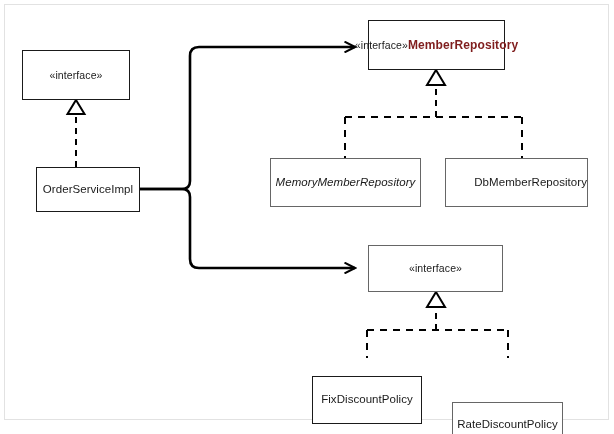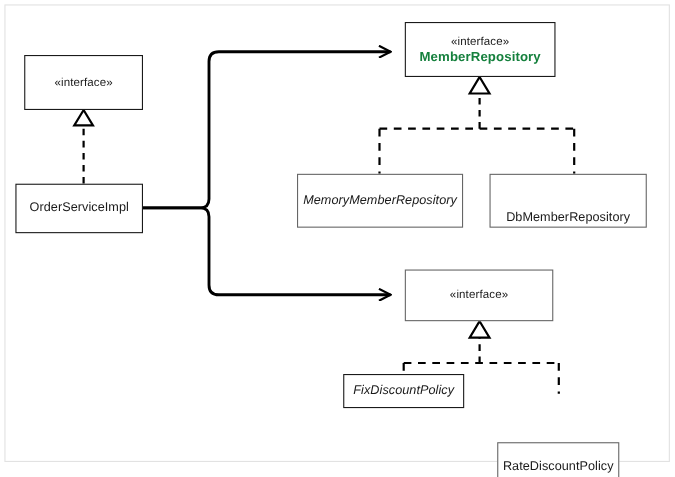--- a/index.html
+++ b/index.html
@@ -29,37 +29,37 @@
     top: 0;
     width: 614px;
     height: 434px;
   }
   .uml-box {
     position: absolute;
     box-sizing: border-box;
     background: #ffffff;
     border: 1.6px solid #1a1a1a;
     display: flex;
-    flex-direction: column;
+    flex-direction: row;
     align-items: center;
     justify-content: center;
     text-align: center;
     line-height: 1.18;
   }
   .uml-box.gray-border { border-color: #666666; }
   .stereotype {
     font-size: 10.5px;
     color: #1a1a1a;
     font-weight: normal;
     letter-spacing: 0.1px;
   }
   .class-name-bold {
     font-size: 12px;
     font-weight: bold;
-    color: #15803d;
+    color: #7f1d1d;
     letter-spacing: 0.1px;
   }
   .class-name {
     font-size: 11.5px;
     font-weight: normal;
     color: #1a1a1a;
     letter-spacing: 0.05px;
   }
 </style>
 </head>
@@ -101,40 +101,40 @@
     <path d="M 508,330 L 508,358" fill="none" stroke="#000000" stroke-width="2" stroke-dasharray="7,6" stroke-linecap="butt"></path>
     <line x1="436" y1="330" x2="436" y2="306" stroke="#000000" stroke-width="2" stroke-dasharray="6,5"></line>
     <path d="M 436,292 L 445,307 L 427,307 Z" fill="#ffffff" stroke="#000000" stroke-width="2" stroke-linejoin="miter"></path>
   </g>
 </svg>
 
 <div class="uml-box" style="left:22px; top:50px; width:108px; height:50px;">
   <div class="stereotype">«interface»</div>
 </div>
 
-<div class="uml-box" style="left:14px; top:167px; width:116px; height:45px;">
+<div class="uml-box" style="left:36px; top:167px; width:104px; height:45px;">
   <div class="class-name">OrderServiceImpl</div>
 </div>
 
 <div class="uml-box" style="left:368px; top:20px; width:137px; height:50px;">
   <div class="stereotype">«interface»</div>
   <div class="class-name-bold">MemberRepository</div>
 </div>
 
 <div class="uml-box gray-border" style="left:270px; top:158px; width:151px; height:49px;font-style:italic;">
   <div class="class-name">MemoryMemberRepository</div>
 </div>
 
 <div class="uml-box gray-border" style="left:445px; top:158px; width:143px; height:49px;justify-content:flex-end;">
   <div class="class-name">DbMemberRepository</div>
 </div>
 
 <div class="uml-box gray-border" style="left:368px; top:245px; width:135px; height:47px;">
   <div class="stereotype">«interface»</div>
 </div>
 
-<div class="uml-box" style="left:312px; top:340px; width:110px; height:31px;font-style:italic;">
+<div class="uml-box" style="left:312px; top:376px; width:110px; height:48px;">
   <div class="class-name">FixDiscountPolicy</div>
 </div>
 
 <div class="uml-box gray-border" style="left:452px; top:358px; width:111px; height:45px;margin-top:44px;">
   <div class="class-name">RateDiscountPolicy</div>
 </div>
 
 </body></html>

